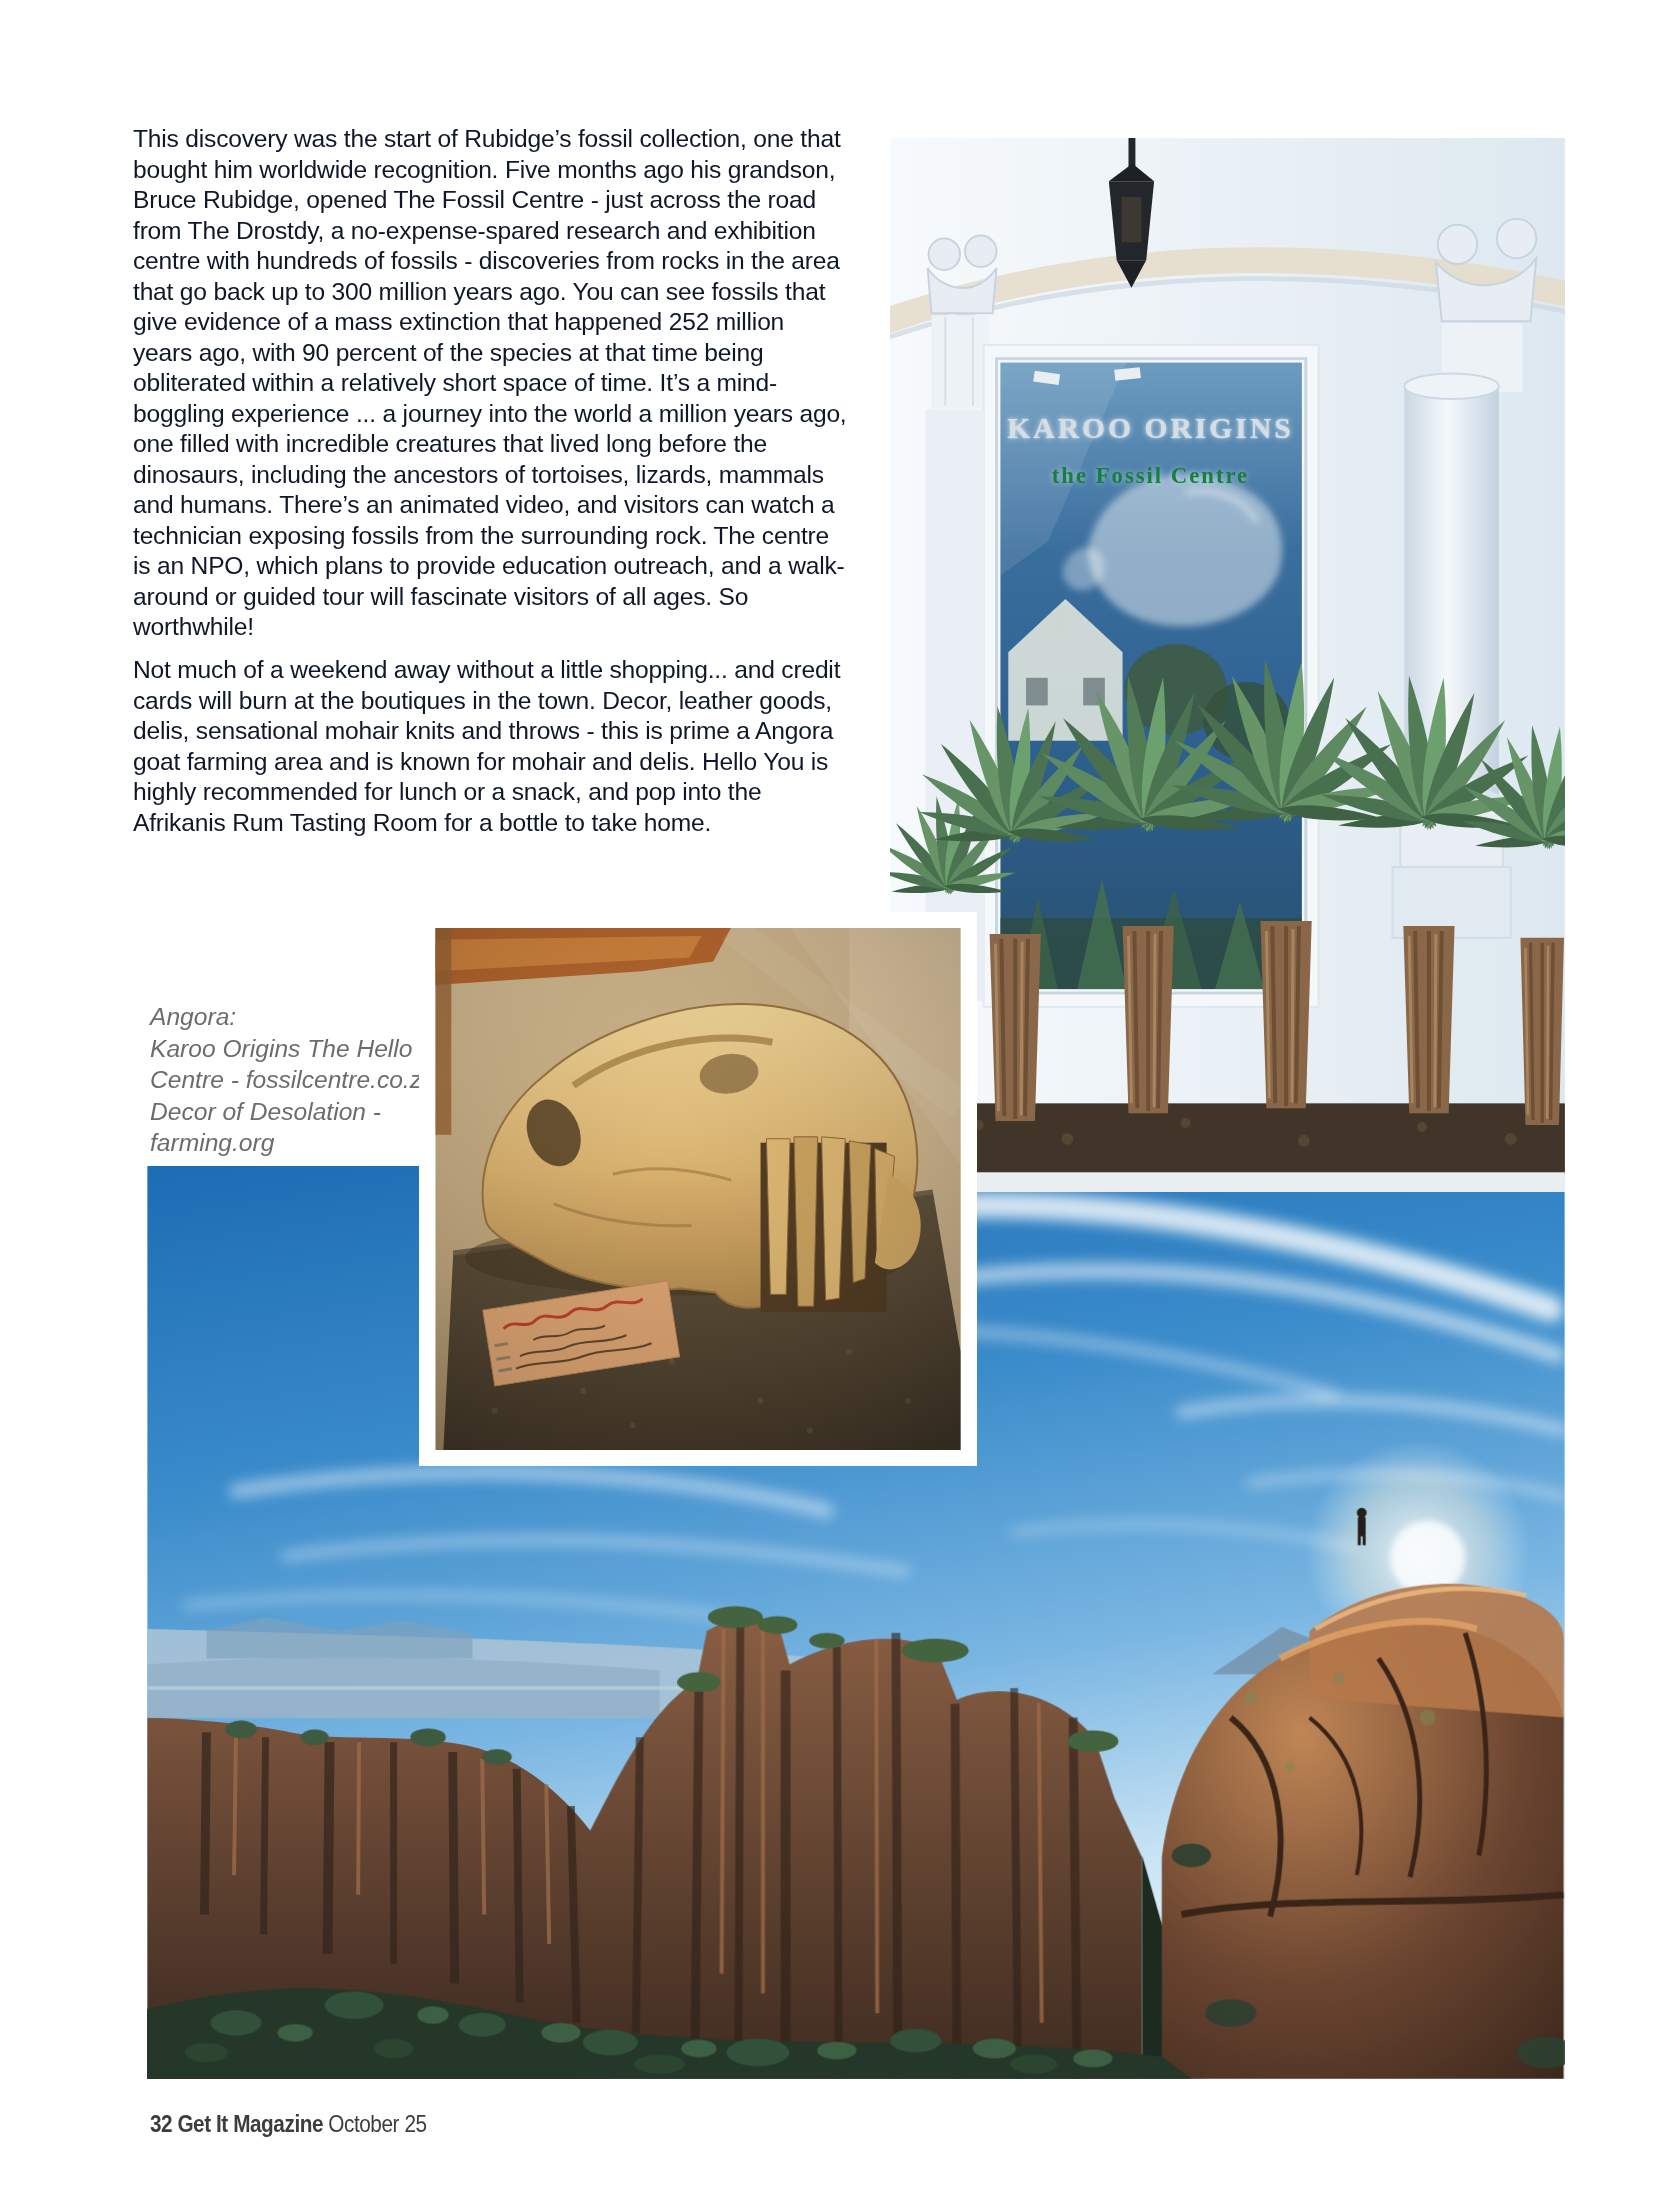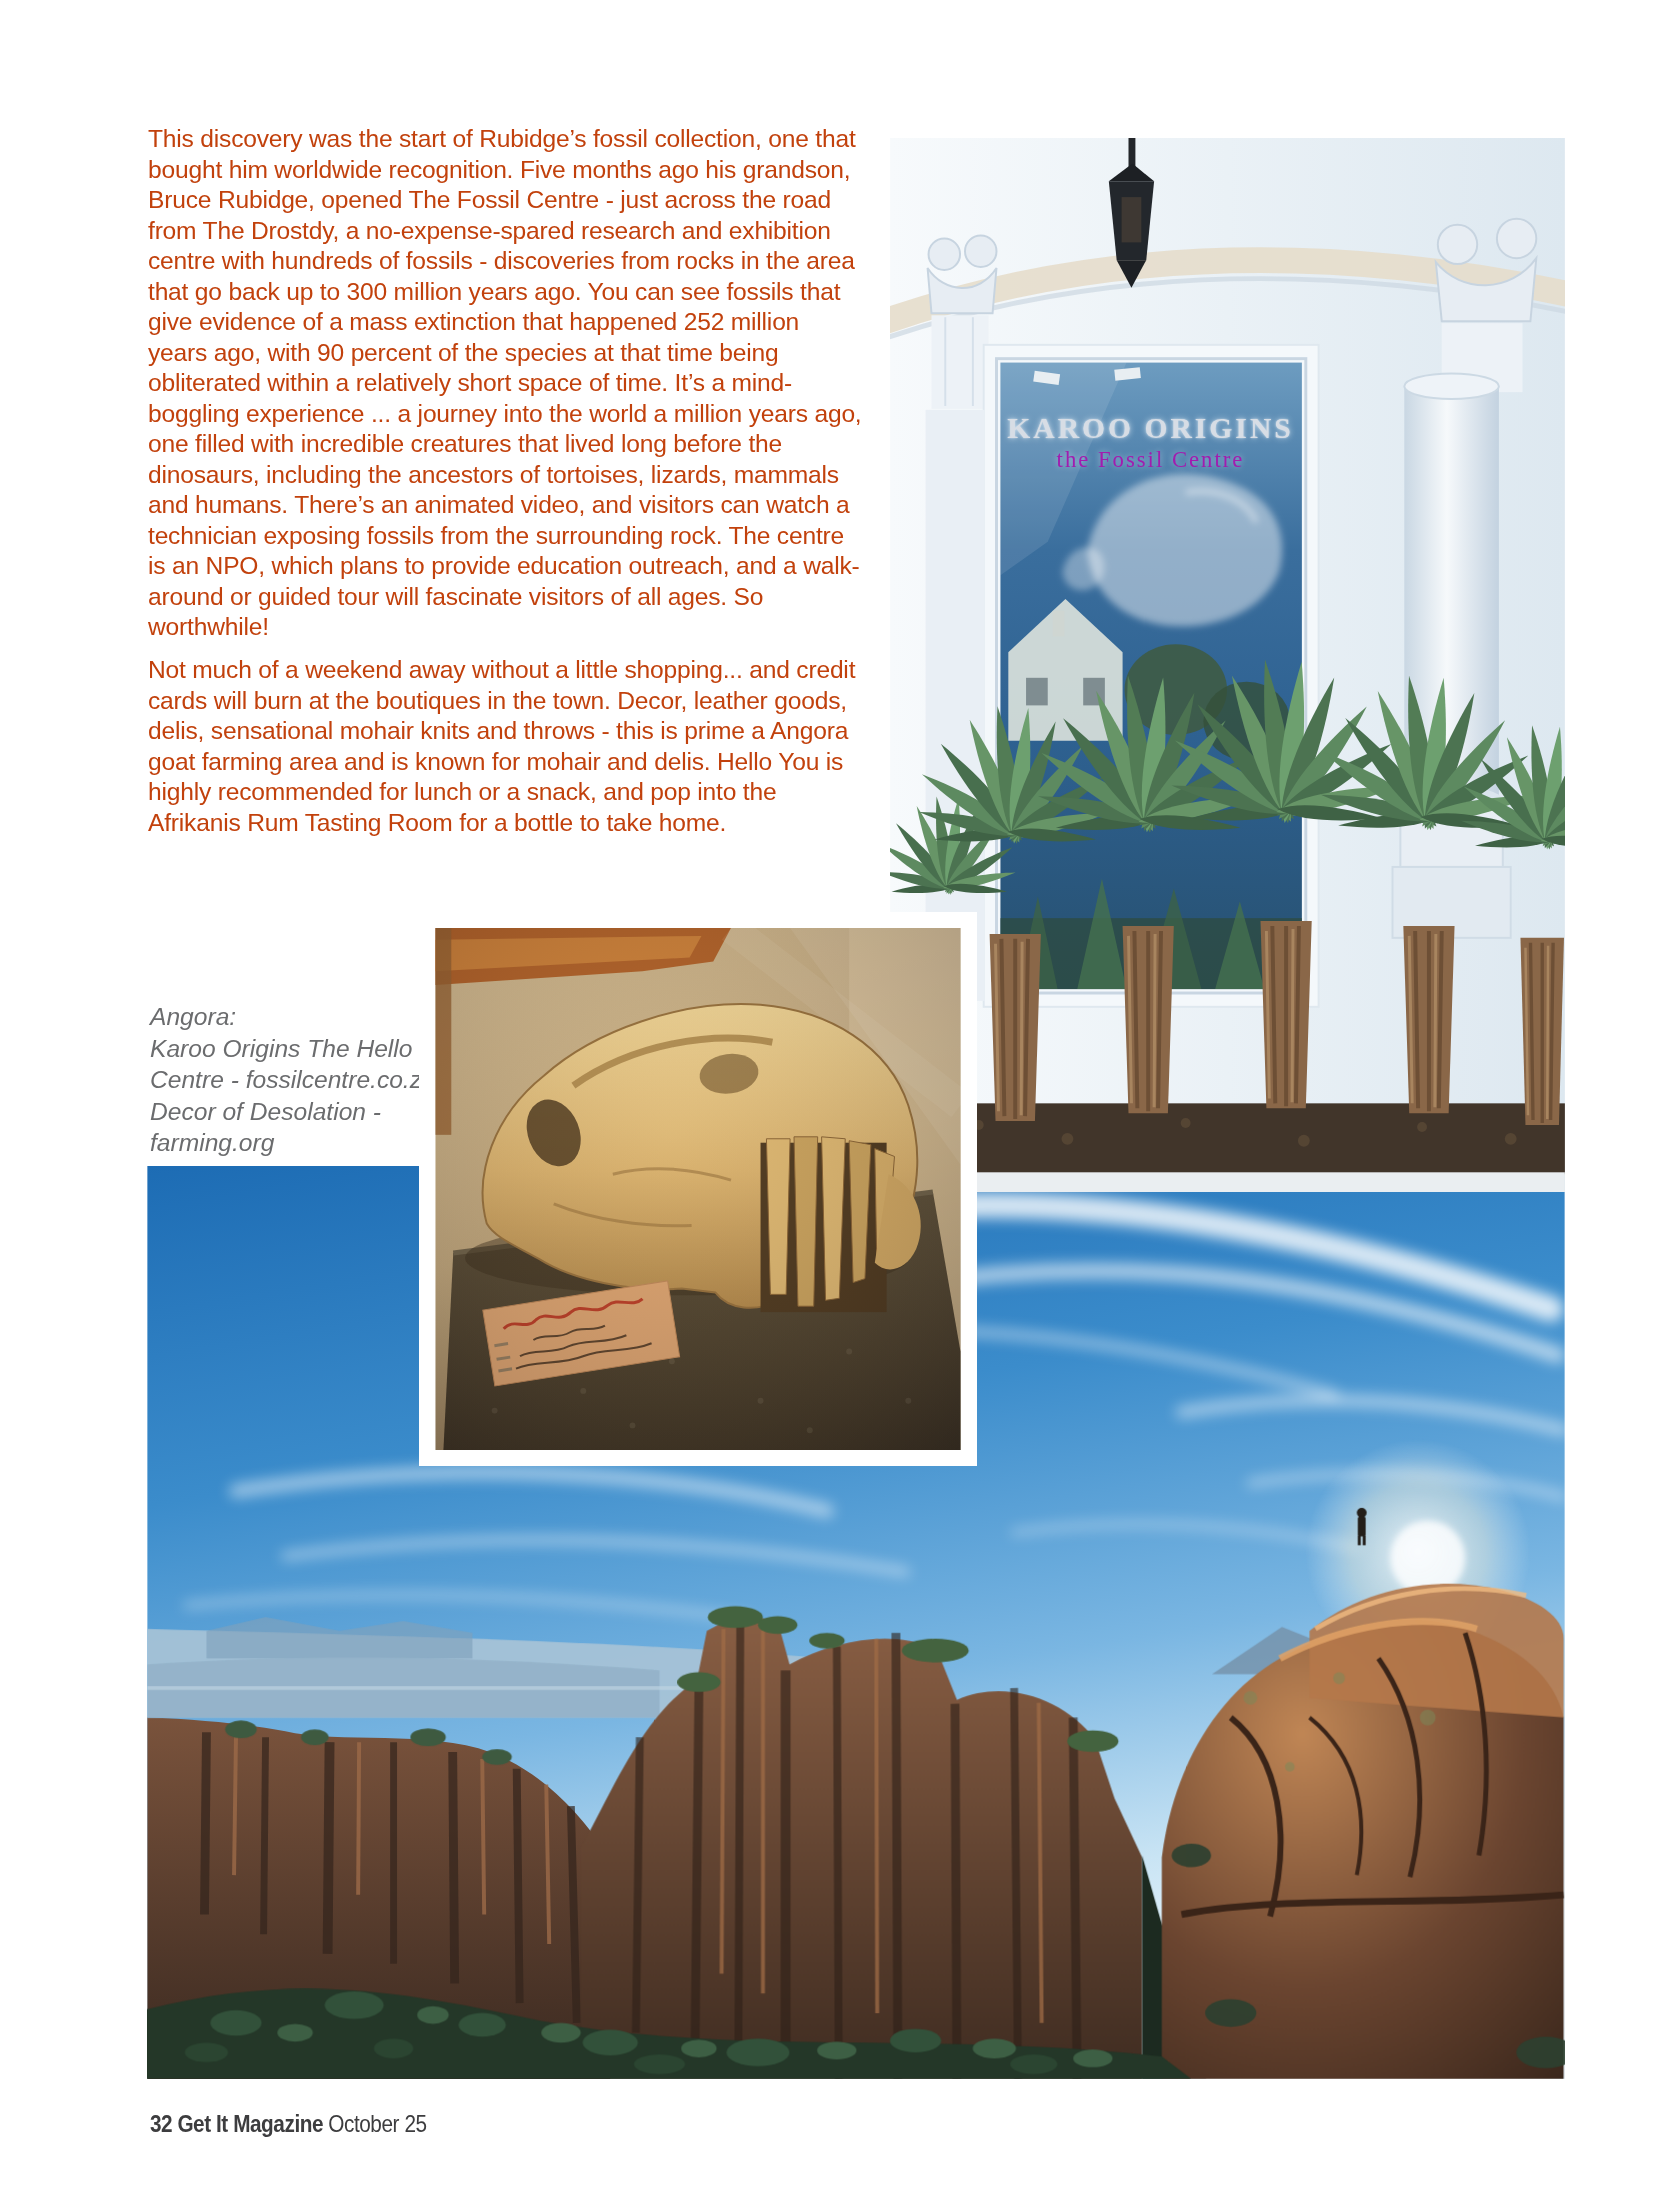--- a/index.html
+++ b/index.html
@@ -1,36 +1,36 @@
 <!DOCTYPE html>
 <html><head>
 <meta charset="utf-8">
 <style>
   html,body{margin:0;padding:0;background:#ffffff;}
   .page{position:relative;width:1672px;height:2191px;background:#ffffff;overflow:hidden;
         font-family:"Liberation Sans","DejaVu Sans",sans-serif;}
   
-  .body-text{position:absolute;left:148px;top:124px;width:715px;color:#c2410c;
+  .body-text{position:absolute;left:133px;top:124px;width:715px;color:#0f172a;
              font-size:24.6px;line-height:30.5px;letter-spacing:-0.2px;}
   .body-text p{margin:0 0 12.8px 0;}
   
   .details{position:absolute;left:150px;top:1001px;width:296px;font-style:italic;
            color:#6b6c6e;font-size:24.6px;line-height:31.5px;}
   
   .photo{position:absolute;overflow:hidden;}
   #landscape{left:147px;top:1166px;width:1418px;height:913px;z-index:1;}
   #building{left:890px;top:138px;width:675px;height:1240px;z-index:2;}
   #fossil-frame{left:419px;top:912px;width:526px;height:522px;border:16.7px solid #fff;
                 background:#fff;z-index:3;}
   
   .sign{position:absolute;left:110px;top:274px;width:301px;text-align:center;
         font-family:"Liberation Serif","DejaVu Serif",serif;z-index:5;}
   .sign .l1{font-size:29.6px;font-weight:bold;letter-spacing:3px;color:#d7dde5;
             text-shadow:0 0 6.9px rgba(240,248,255,.75),0 0 2px rgba(255,255,255,.6);}
-  .sign .l2{font-size:22.7px;font-weight:normal;letter-spacing:2px;margin-top:2px;color:#a21caf;
+  .sign .l2{font-size:22.7px;font-weight:bold;letter-spacing:2px;margin-top:18px;color:#15803d;
             text-shadow:0 0 5.9px rgba(230,240,250,.6);}
   
   .footer{position:absolute;left:150px;top:2111px;font-size:23.6px;color:#3d3d3f;
           transform:scaleX(.88);transform-origin:left center;white-space:nowrap;}
   .footer .b{font-weight:bold;letter-spacing:-0.5px;}
   .footer .n{font-weight:normal;letter-spacing:-0.5px;}
   .footer span{margin-right:5.9px;}
   svg{display:block;}
 </style>
 </head>

